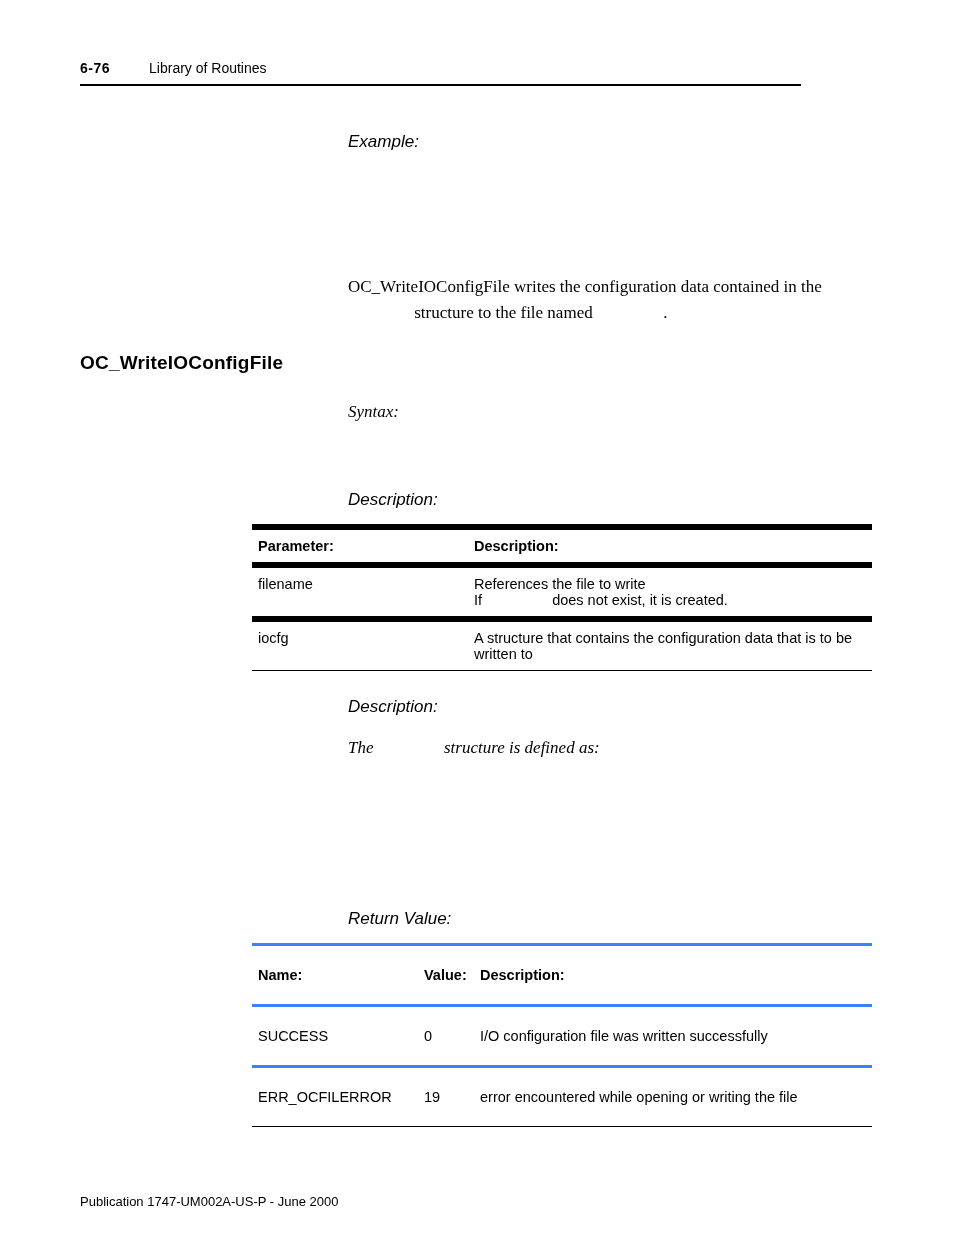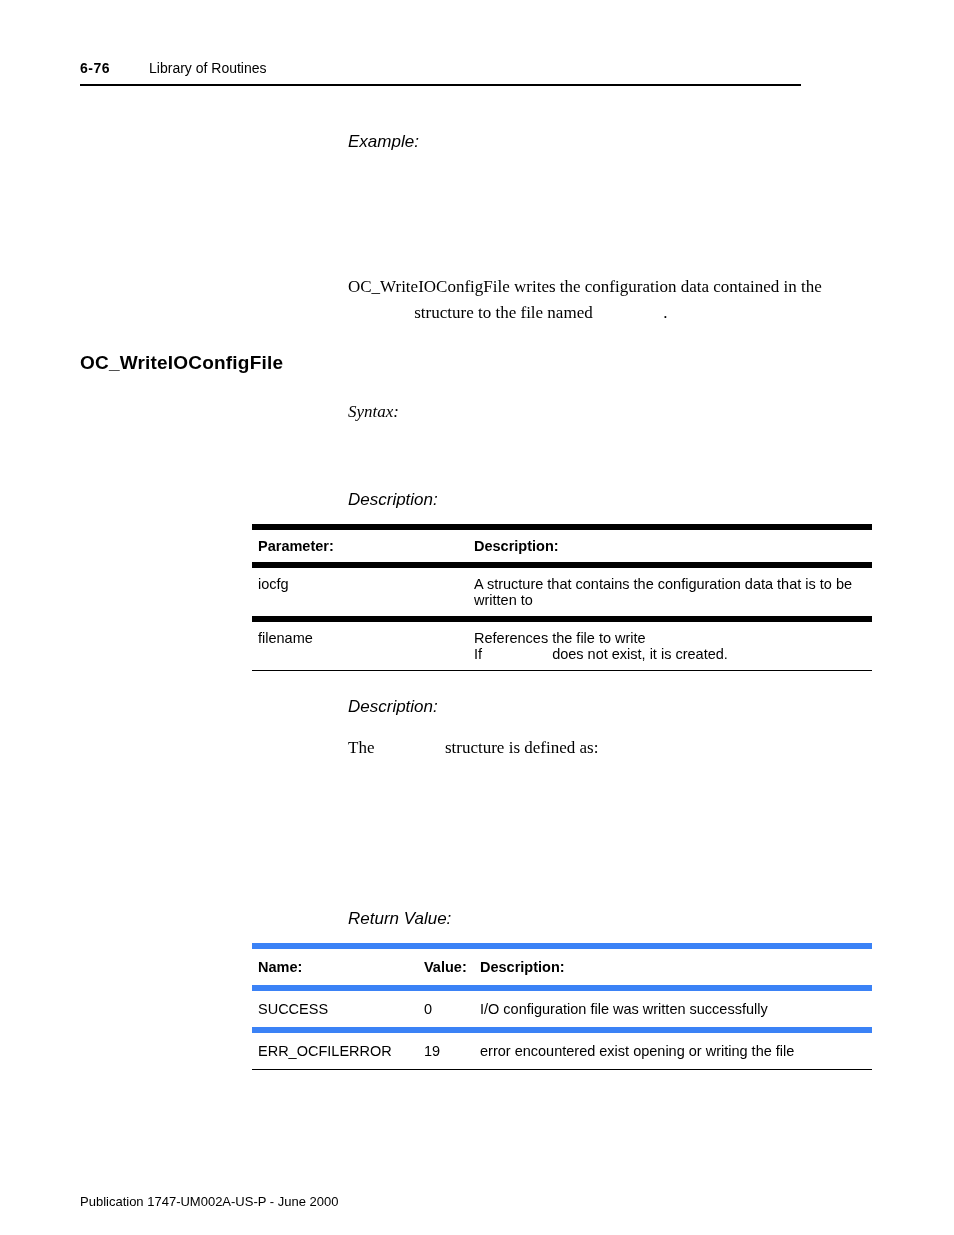--- a/index.html
+++ b/index.html
@@ -14,21 +14,21 @@
   .right-col { }
   .section-label-italic { font-style: italic; font-size: 17px; margin-bottom: 8px; }
   .sect-title { font-size: 19px; font-weight: 700; letter-spacing: .2px; margin-top: 192px; }
   .lead { font-family: Georgia, "Times New Roman", serif; font-size: 17px; line-height: 1.5; }
   .block { margin-top: 18px; }
   table.params { width: 620px; border-collapse: collapse; font-size: 14.5px; margin-top: 14px; margin-left: -96px; }
   table.params th, table.params td { text-align: left; padding: 8px 6px; vertical-align: top; border-top: 6px solid #000000; border-bottom: 1px solid #000; }
   table.params th { font-weight: 700; }
   table.params .col-p { width: 216px; }
   table.rv { width: 620px; border-collapse: collapse; font-size: 14.5px; margin-top: 14px; margin-left: -96px; }
-  table.rv th, table.rv td { text-align: left; padding: 10px 6px; vertical-align: top; border-top: 6px solid #3b82f6; border-bottom: 1px solid #000; }
+  table.rv th, table.rv td { text-align: left; padding: 21px 6px; vertical-align: top; border-top: 3px solid #3b82f6; border-bottom: 1px solid #000; }
   table.rv th { font-weight: 700; }
   table.rv .col-n { width: 166px; }
   table.rv .col-v { width: 56px; }
   .mono-gap { display:inline-block; width: 62px; }
   .footer { position: absolute; left: 80px; bottom: 26px; font-size: 13px; }
   .rv-block { margin-top: 148px; }
 </style>
 </head>
 <body>
 
@@ -70,44 +70,44 @@
       <div class="section-label-italic">Description:</div>
       <table class="params">
         <thead>
           <tr>
             <th class="col-p">Parameter:</th>
             <th>Description:</th>
           </tr>
         </thead>
         <tbody>
           <tr>
-            <td>iocfg</td>
-            <td>
-              <span>A structure that contains the configuration data that is to be written to </span>
-            </td>
-          </tr>
-          <tr>
             <td>filename</td>
             <td>
               <div>References the file to write</div>
               <div>
                 <span>If </span>
                 <span class="mono-gap"></span>
                 <span> does not exist, it is created.</span>
               </div>
             </td>
           </tr>
+          <tr>
+            <td>iocfg</td>
+            <td>
+              <span>A structure that contains the configuration data that is to be written to </span>
+            </td>
+          </tr>
         </tbody>
       </table>
     </div>
 
     <div class="left-col"></div>
     <div class="right-col block" style="margin-top:26px;">
       <div class="section-label-italic">Description:</div>
-      <p class="lead" style="margin-top:18px;">
+      <p class="lead" style="margin-top:18px;font-style:italic;">
         <span>The </span>
         <span class="mono-gap"></span>
         <span> structure is defined as:</span>
       </p>
     </div>
 
     <div class="left-col"></div>
     <div class="right-col rv-block">
       <div class="section-label-italic">Return Value:</div>
       <table class="rv">
@@ -120,21 +120,21 @@
         </thead>
         <tbody>
           <tr>
             <td>SUCCESS</td>
             <td>0</td>
             <td>I/O configuration file was written successfully</td>
           </tr>
           <tr>
             <td>ERR_OCFILERROR</td>
             <td>19</td>
-            <td>error encountered exist opening or writing the file</td>
+            <td>error encountered while opening or writing the file</td>
           </tr>
         </tbody>
       </table>
     </div>
 
   </div>
 
   <div class="footer">Publication 1747-UM002A-US-P - June 2000</div>
 </div>
 

